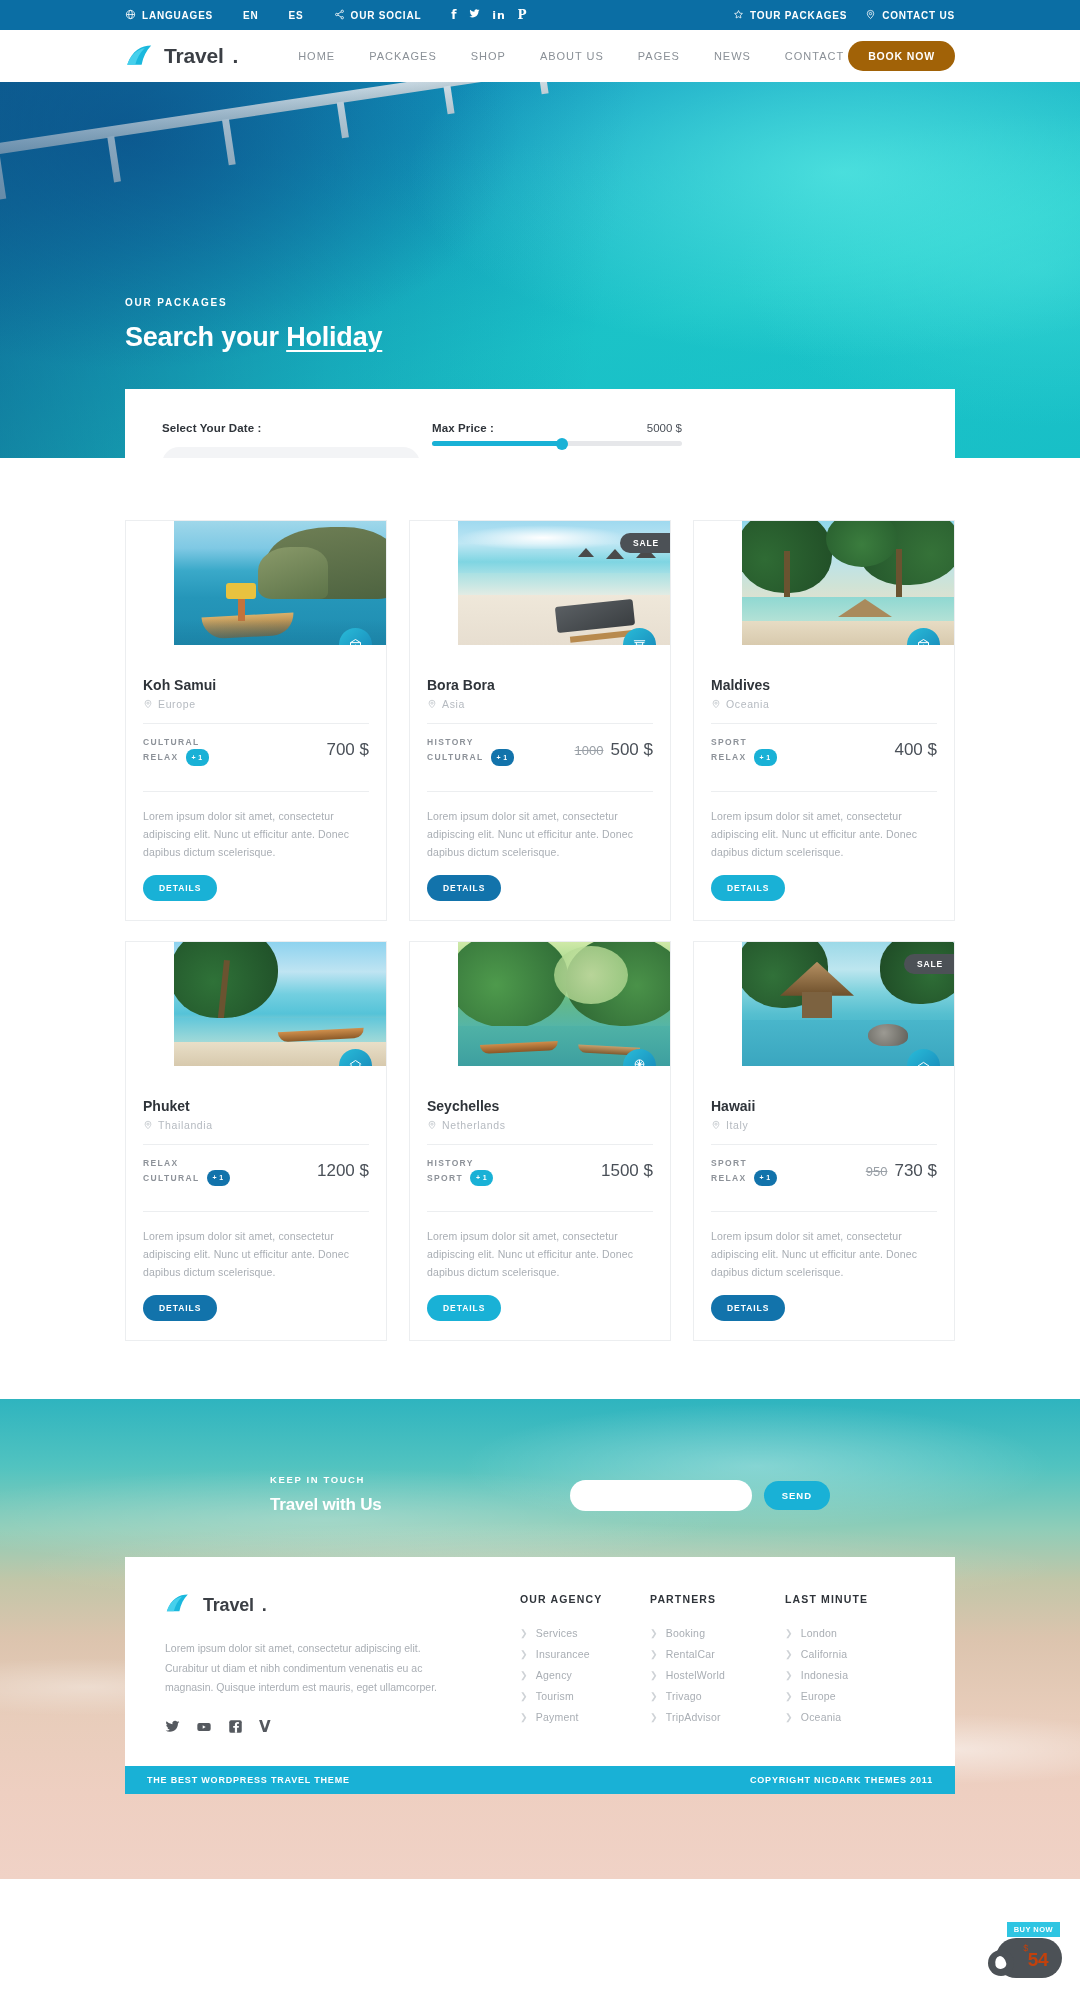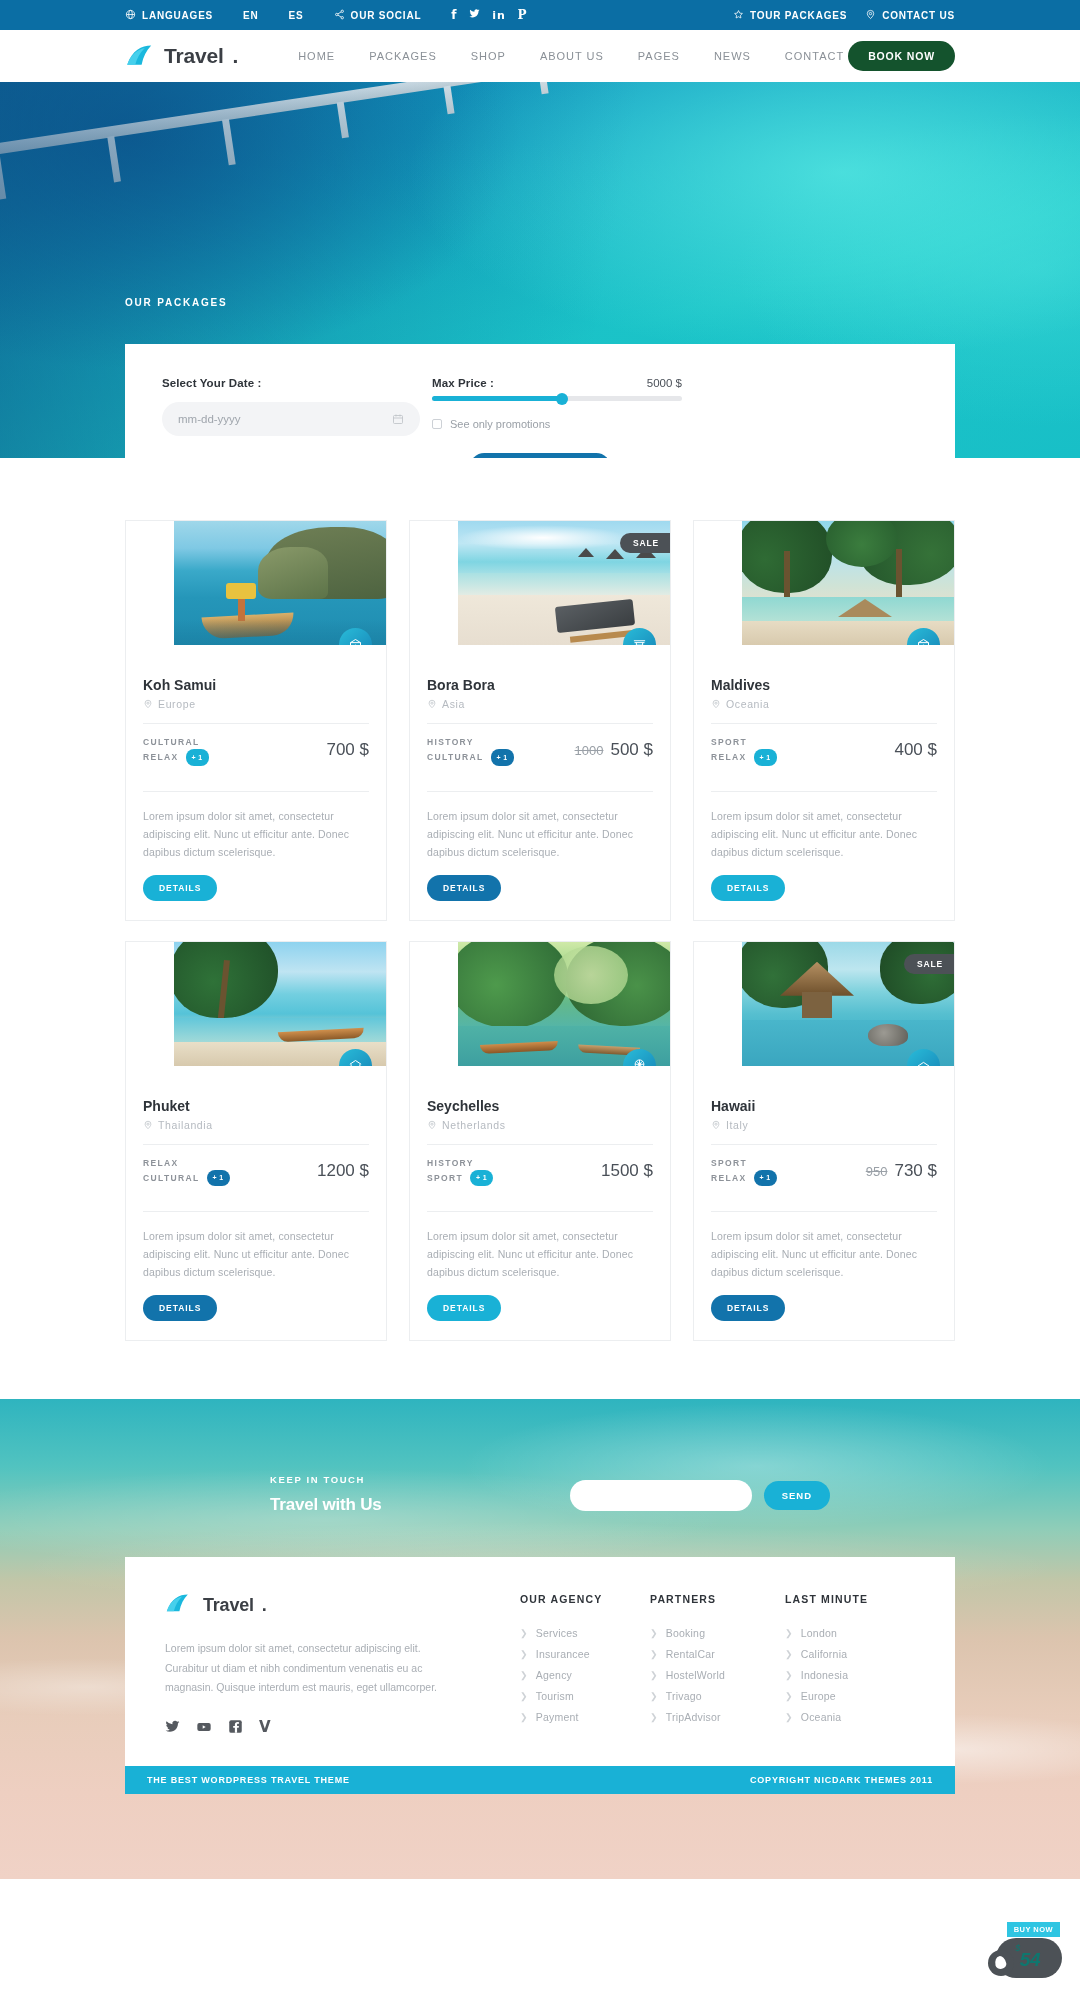--- a/index.html
+++ b/index.html
@@ -45,21 +45,21 @@
   .nav-links {
     display: flex; align-items: center; gap: 34px;
     margin-left: 60px;
   }
   .nav-links a {
     font-size: 11px; color: #8a9097; text-decoration: none;
     letter-spacing: 0.09em; font-weight: 500; white-space: nowrap;
   }
   .book-btn {
     margin-left: auto;
-    background: #14532d; color: #fff;
+    background: #a16207; color: #fff;
     font-size: 10.5px; font-weight: bold; letter-spacing: 0.08em;
     padding: 9px 20px; border-radius: 20px; border: 0; cursor: pointer;
     white-space: nowrap;
   }
 
   
   .hero {
     position: relative; height: 376px; overflow: hidden;
     background: linear-gradient(170deg,#1692bf 0%, #12a7c4 20%, #19c4c9 45%, #1ec9c7 70%, #18bcc6 100%);
   }
@@ -293,22 +293,22 @@
   .bn-drop {
     position: absolute; left: 7px; bottom: 9px; width: 11px; height: 13px;
     background: #fff; border-radius: 50% 50% 50% 50% / 65% 65% 35% 35%;
     transform: rotate(-12deg);
   }
   .bn-tag {
     position: absolute; right: 2px; top: 0px; background: #2fc5e2; color: #fff;
     font-size: 7.5px; font-weight: bold; letter-spacing: 0.06em; padding: 3px 7px;
   }
   .bn-price {
-    position: absolute; right: 22px; bottom: 7px; color: #0f766e;
-    font-size: 19px; font-weight: bold; letter-spacing: -0.5px; font-style: italic;
+    position: absolute; right: 14px; bottom: 7px; color: #c2410c;
+    font-size: 19px; font-weight: bold; letter-spacing: -0.5px;
   }
   .bn-price sup { font-size: 9px; top: -8px; position: relative; font-weight: normal; }
 
   svg { display: block; }
 </style>
 </head>
 <body>
 
 <div class="topbar">
   <div class="topbar-left">
@@ -399,20 +399,21 @@
     <div class="pier" style="left:246px;"></div>
     <div class="pier" style="left:362px;height:36px;"></div>
     <div class="pier" style="left:470px;height:28px;"></div>
     <div class="pier" style="left:566px;height:22px;"></div>
 
   </div>
   <div class="hero-shade"></div>
 
   <div class="hero-inner">
     <div class="kicker">OUR PACKAGES</div>
+    <div class="hero-title"><span>Search your </span><u>Holiday</u></div>
 
     <div class="search-card">
 
       <div class="sfield mid">
         <span class="slabel">Select Your Date :</span>
         <div class="sinput">
           <span class="ph">mm-dd-yyyy</span>
           <span class="fico">
             <svg width="12" height="12" viewBox="0 0 24 24" fill="none" stroke="#b6bbc1" stroke-width="1.7">
                 <rect x="3" y="5" width="18" height="16" rx="2"></rect>

